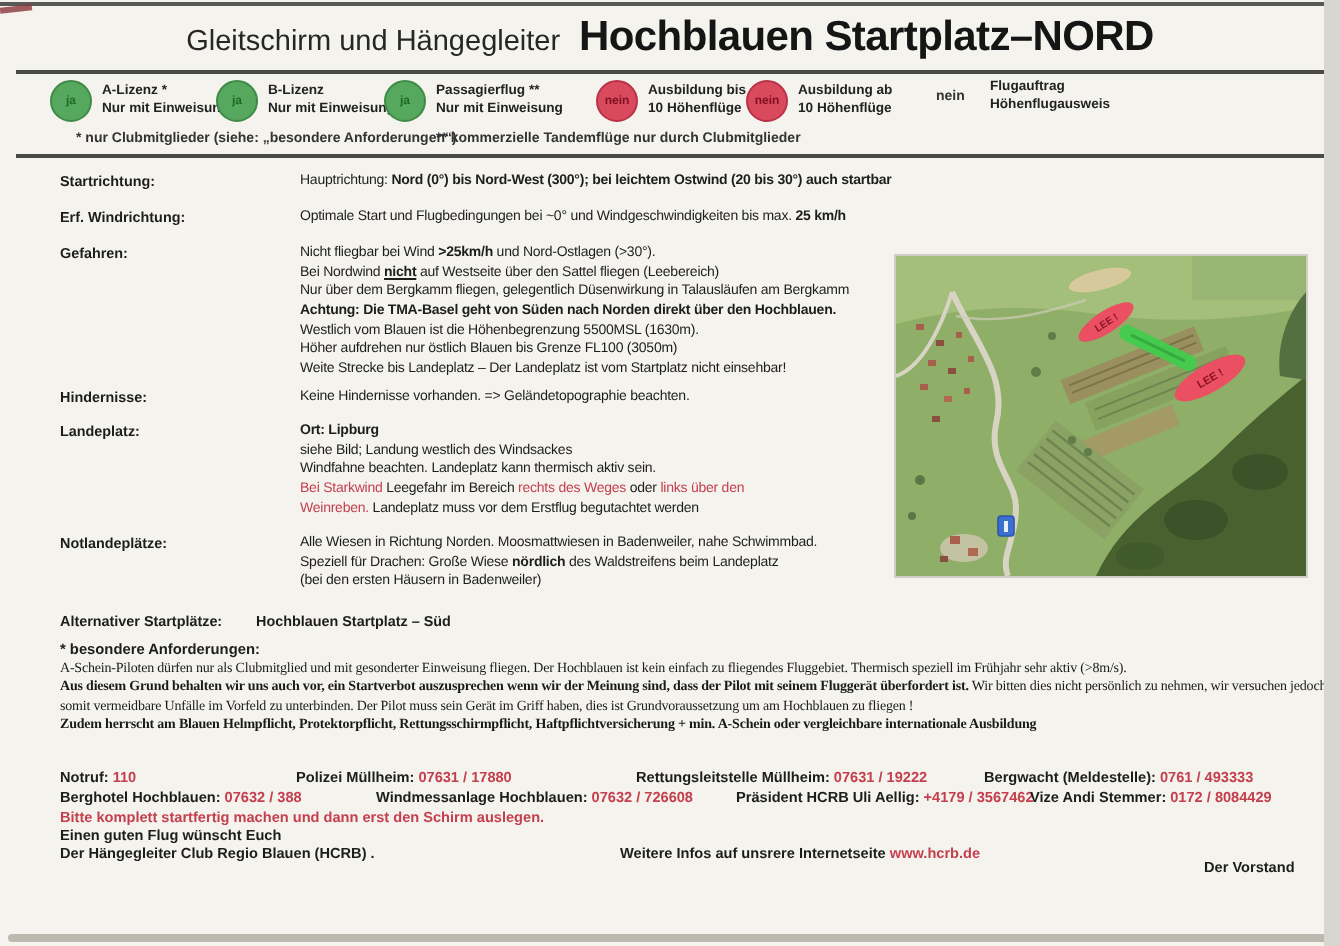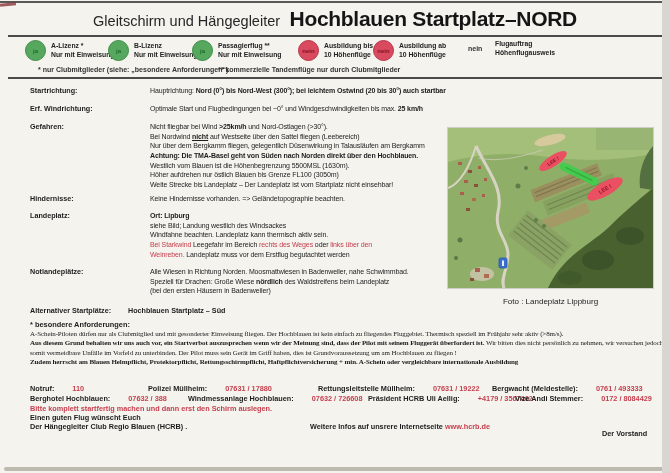--- a/index.html
+++ b/index.html
@@ -47,21 +47,21 @@
   .photo svg{display:block;}
   .caption{position:absolute;left:448px;top:297px;width:205px;text-align:center;font-size:8px;color:#222;}
 
   
   .reqs{position:absolute;left:30px;top:320px;width:634px;}
   .reqs .head{font-size:7.4px;font-weight:700;margin-bottom:1px;}
   .reqs .body{font-family:"Liberation Serif", serif;font-size:7px;letter-spacing:-.1px;line-height:9.3px;color:#1a1a1a;}
 
   
   .citem{position:absolute;font-size:7.3px;font-weight:700;white-space:nowrap;}
-  .c-num{color:#c5404e;margin-left:18px;text-align:center;}
+  .c-num{color:#c5404e;margin-left:2px;text-align:center;}
   .warn{position:absolute;left:30px;top:404px;font-size:7.3px;font-weight:700;color:#c5404e;white-space:nowrap;text-align:right;}
   .wish{position:absolute;left:30px;top:413px;font-size:7.3px;font-weight:700;white-space:nowrap;}
   .club{position:absolute;left:30px;top:422px;font-size:7.3px;font-weight:700;white-space:nowrap;}
   .info{position:absolute;left:310px;top:422px;font-size:7.3px;font-weight:700;white-space:nowrap;}
   .info .url{color:#c5404e;cursor:pointer;}
   .signature{position:absolute;left:602px;top:429px;font-size:7.3px;font-weight:700;white-space:nowrap;}
 </style>
 </head>
 <body>
 
@@ -238,21 +238,20 @@
         <ellipse cx="157" cy="61" rx="20" ry="7" fill="#ea4f62" transform="rotate(-30 157 61)"></ellipse>
         <text x="157" y="63" transform="rotate(-30 157 61)" text-anchor="middle" font-size="5.5" font-weight="bold" fill="#8f1322">LEE !</text>
       </g>
 
       <g>
         <rect x="51" y="130" width="8" height="10" rx="1.5" fill="#3a6fd0" stroke="#2b57a8" stroke-width="0.8"></rect>
         <rect x="54" y="132.5" width="2" height="5.5" fill="#e8eef8"></rect>
       </g>
     </svg>
   </div>
-  <div class="caption">Foto : Landeplatz Lippburg</div>
 
   <div class="reqs">
     <div class="head">* besondere Anforderungen:</div>
     <div class="body"><span>A-Schein-Piloten dürfen nur als Clubmitglied und mit gesonderter Einweisung fliegen. Der Hochblauen ist kein einfach zu fliegendes Fluggebiet. Thermisch speziell im Frühjahr sehr aktiv (&gt;8m/s).</span></div>
     <div class="body"><span class="sg-b">Aus diesem Grund behalten wir uns auch vor, ein Startverbot auszusprechen wenn wir der Meinung sind, dass der Pilot mit seinem Fluggerät überfordert ist.</span><span> Wir bitten dies nicht persönlich zu nehmen, wir versuchen jedoch somit vermeidbare Unfälle im Vorfeld zu unterbinden. Der Pilot muss sein Gerät im Griff haben, dies ist Grundvoraussetzung um am Hochblauen zu fliegen !</span></div>
     <div class="body"><span class="sg-b">Zudem herrscht am Blauen Helmpflicht, Protektorpflicht, Rettungsschirmpflicht, Haftpflichtversicherung + min. A-Schein oder vergleichbare internationale Ausbildung</span></div>
   </div>
 
   <div class="citem" style="left:30px;top:384px">
     <span>Notruf:</span><span class="c-num">110</span>

